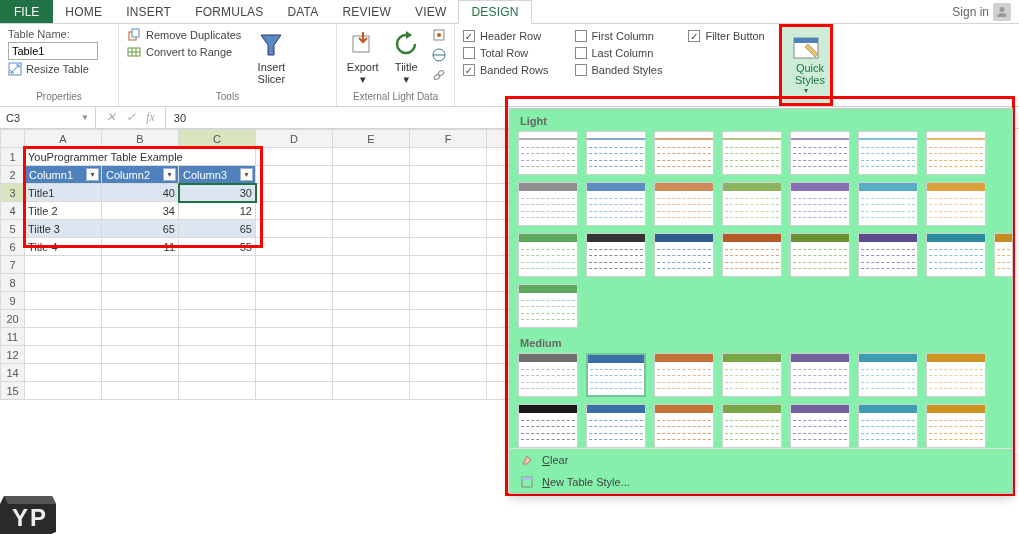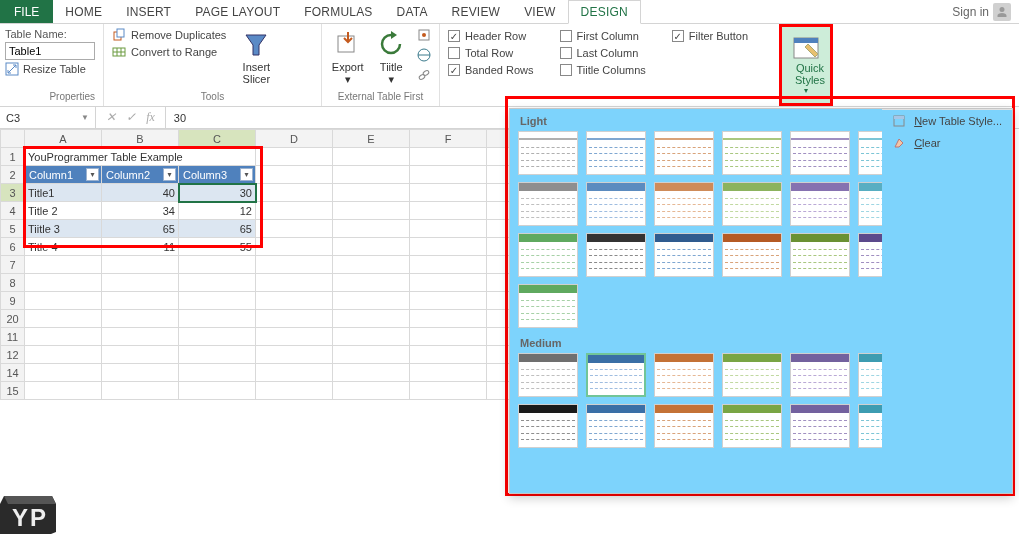--- a/index.html
+++ b/index.html
@@ -51,21 +51,21 @@
   .grid td{ padding:0 3px;}
   .cw{ width:77px;}
   .rh{ width:24px;}
   .thdr{ background:#4f81bd; color:#fff; display:flex; align-items:center; justify-content:space-between; padding:0 2px 0 4px; height:100%;}
   .drop-ic{ width:13px; height:13px; background:#fff; border:1px solid #9bb2d0; display:flex; align-items:center; justify-content:center; font-size:8px; color:#555;}
   .band{ background:#dce6f1;}
   .sel-cell{ outline:2px solid #217346; outline-offset:-1px;}
   .num{ text-align:right;}
   .red-frame{ position:absolute; border:3px solid red; pointer-events:none;}
   
-  .gallery { position:absolute; right:6px; top:108px; width:504px; height:386px; background:#7dd3fc; border:1px solid #c6c6c6; box-shadow:0 4px 10px rgba(0,0,0,0.2); display:flex; flex-direction:row;}
+  .gallery { position:absolute; right:6px; top:108px; width:504px; height:386px; background:#86efac; border:1px solid #c6c6c6; box-shadow:0 4px 10px rgba(0,0,0,0.2); display:flex; flex-direction:column;}
   .gallery-outline{ position:absolute; right:4px; top:96px; width:510px; height:400px; border:3px solid red; pointer-events:none;}
   .g-scroll{ flex:1; overflow:hidden; display:flex;}
   .g-inner{ flex:1; padding:4px 0 0 8px;}
   .g-section{ font-size:11px; color:#666; font-weight:bold; padding:2px 0 4px 2px;}
   .g-row{ display:flex; gap:8px; margin-bottom:7px;}
   .thumb{ width:60px; height:44px; border:1px solid #d0d0d0; background:#fff; display:flex; flex-direction:column;}
   .thumb.selgreen{ border:2px solid #71c598; }
   .tr-head{ height:8px;}
   .tr-body{ flex:1; display:flex; flex-direction:column; justify-content:space-evenly; padding:1px 2px;}
   .dash{ height:1px; border-top:1px dashed #b0b0b0;}
@@ -76,39 +76,38 @@
   
   .yp{ position:absolute; left:-2px; bottom:-2px; width:60px; height:50px;}
 </style>
 </head>
 <body>
 
 <div class="tabs">
   <div class="tab-file">FILE</div>
   <div class="tab">HOME</div>
   <div class="tab">INSERT</div>
-  <div class="tab">PAGE LAYOUT</div>
   <div class="tab">FORMULAS</div>
   <div class="tab">DATA</div>
   <div class="tab">REVIEW</div>
   <div class="tab">VIEW</div>
   <div class="tab active">DESIGN</div>
   <div class="signin">
     <span>Sign in</span>
     <span class="avatar">
         <svg viewBox="0 0 24 24">
           <path d="M12 12a5 5 0 100-10 5 5 0 000 10zm0 2c-5 0-9 2.5-9 5v3h18v-3c0-2.5-4-5-9-5z"></path>
         </svg>
       </span>
   </div>
 </div>
 
 <div class="ribbon">
 
-  <div class="group" style="width:104px;align-items:flex-end;">
+  <div class="group" style="width:119px;">
     <div class="group-content">
       <div class="props-left">
         <div class="lbl">Table Name:</div>
         <input class="tname-input" value="Table1" style="">
         <div class="resize-row">
           <span class="tool-ic">
               <svg width="14" height="14" viewBox="0 0 14 14">
                 <rect x="1" y="1" width="12" height="12" fill="none" stroke="#5a8ac6"></rect>
                 <path d="M3 11 L11 3 M8 3h3v3 M6 11H3V8" fill="none" stroke="#5a8ac6"></path>
               </svg>
@@ -191,21 +190,21 @@
             </svg>
           </span>
         <span class="tool-ic">
             <svg width="14" height="14">
               <ellipse cx="5" cy="9" rx="3" ry="2" fill="none" stroke="#888" transform="rotate(-30 5 9)"></ellipse>
               <ellipse cx="9" cy="5" rx="3" ry="2" fill="none" stroke="#888" transform="rotate(-30 9 5)"></ellipse>
             </svg>
           </span>
       </div>
     </div>
-    <div class="group-label">External Table First</div>
+    <div class="group-label">External Light Data</div>
   </div>
 
   <div class="group" style="width:318px; border-right:none;">
     <div class="group-content" style="gap:26px;">
       <div class="chk-col">
         <label class="chk">
             <span class="chkbox">✓</span>
             <span>Header Row</span>
           </label>
         <label class="chk">
@@ -221,21 +220,21 @@
         <label class="chk">
             <span class="chkbox"></span>
             <span>First Column</span>
           </label>
         <label class="chk">
             <span class="chkbox"></span>
             <span>Last Column</span>
           </label>
         <label class="chk">
             <span class="chkbox"></span>
-            <span>Tiitle Columns</span>
+            <span>Banded Styles</span>
           </label>
       </div>
       <div class="chk-col">
         <label class="chk">
             <span class="chkbox">✓</span>
             <span>Filter Button</span>
           </label>
       </div>
     </div>
     <div class="group-label">&nbsp;</div>
@@ -806,30 +805,30 @@
               <div class="dash" style="border-color: rgb(232, 183, 106);"></div>
             </div>
           </div>
         </div>
       </div>
 
   </div>
   <div class="g-foot">
     <div class="g-foot-item">
       <span class="ic"><svg width="14" height="14">
+            <path d="M3 11 L7 3 L11 7 L7 11 Z" fill="#f4c6a6" stroke="#b77"></path>
+          </svg></span>
+      <span><span class="u">C</span>lear</span>
+    </div>
+    <div class="g-foot-item">
+      <span class="ic"><svg width="14" height="14">
             <rect x="2" y="2" width="10" height="10" fill="none" stroke="#888"></rect>
             <rect x="2" y="2" width="10" height="3" fill="#a7c6e6"></rect>
           </svg></span>
       <span><span class="u">N</span><span>ew Table Style...</span></span>
-    </div>
-    <div class="g-foot-item">
-      <span class="ic"><svg width="14" height="14">
-            <path d="M3 11 L7 3 L11 7 L7 11 Z" fill="#f4c6a6" stroke="#b77"></path>
-          </svg></span>
-      <span><span class="u">C</span>lear</span>
     </div>
   </div>
 </div>
 
 <div class="yp">
   <svg viewBox="0 0 60 50">
       <polygon points="6,10 54,10 58,18 58,46 48,50 2,50 2,18" fill="#2a2a2a"></polygon>
       <polygon points="6,10 54,10 58,18 10,18" fill="#555"></polygon>
       <text x="14" y="40" font-family="Georgia,serif" font-size="24" fill="#eee" font-weight="bold">Y</text>
       <text x="32" y="40" font-family="Georgia,serif" font-size="24" fill="#eee" font-weight="bold">P</text>

